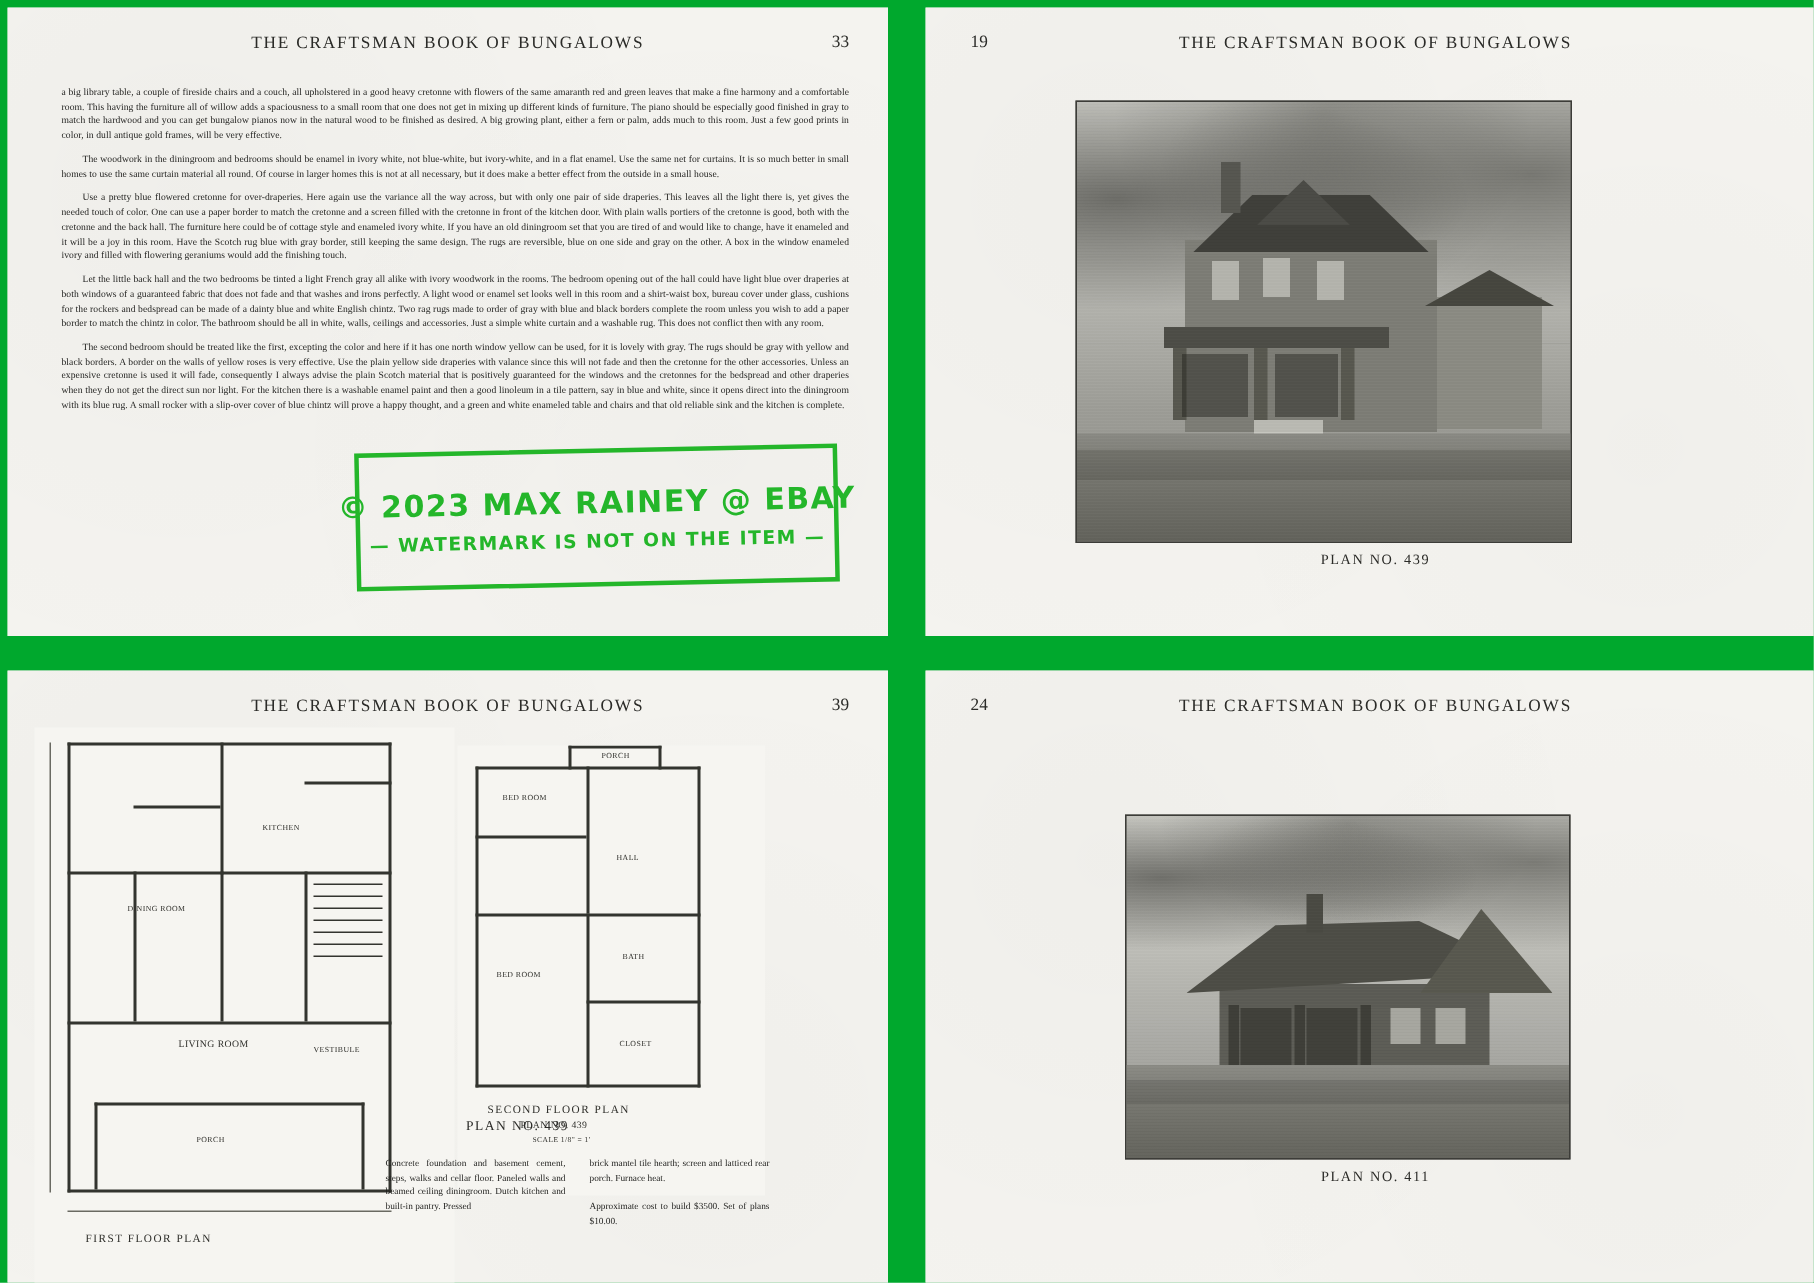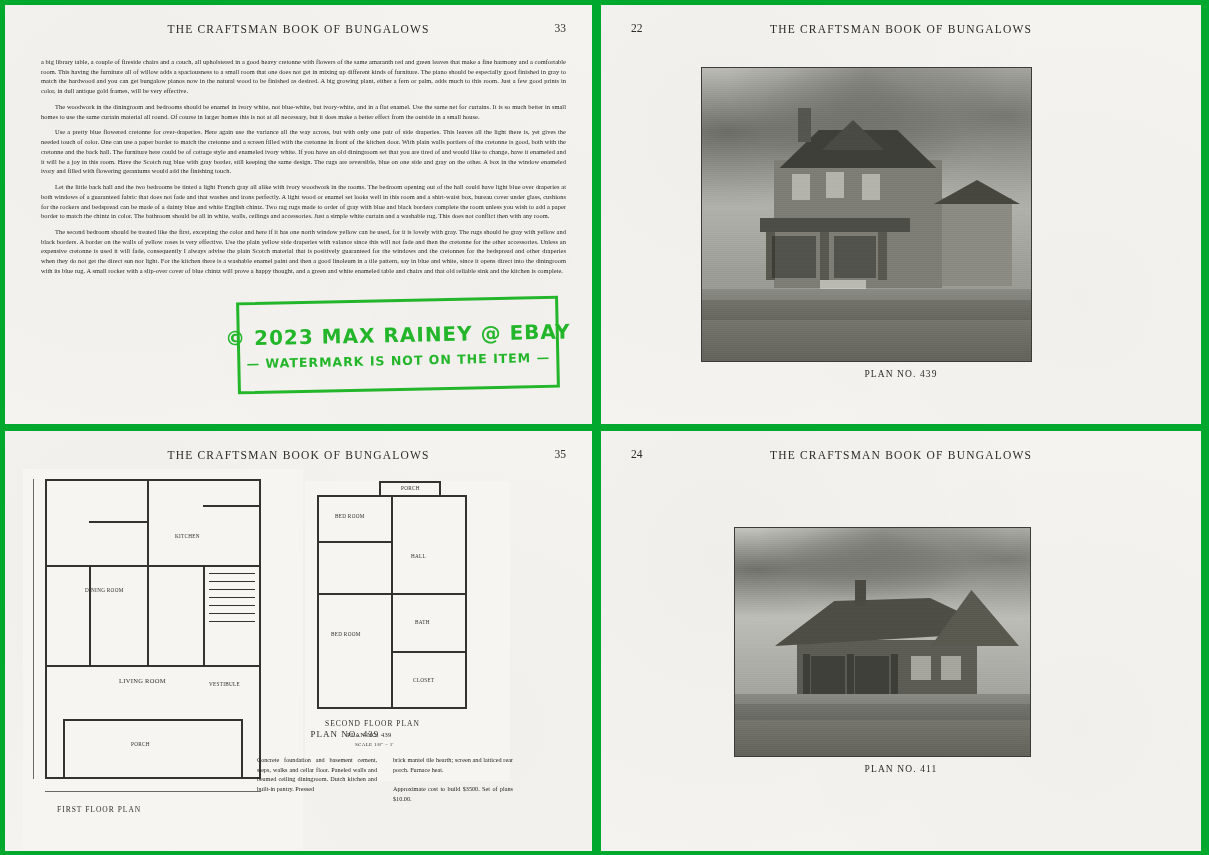--- a/index.html
+++ b/index.html
@@ -8,21 +8,21 @@
     background:#00a82d;
     font-family:"Liberation Serif", serif;
     overflow:hidden;
     position:relative;
   }
   .scan-grid{
     position:absolute;inset:0;
     display:grid;
     grid-template-columns:596px 609px;
     grid-template-rows:427px 428px;
-    gap:1px;
+    gap:17px;
   }
   .page{
     background:#f2f2ee;
     position:relative;
     overflow:hidden;
     box-sizing:border-box;
   }
   .p-tl{margin:5px 4px 3px 5px;}
   .p-tr{margin:5px 5px 3px 4px;}
   .p-bl{margin:3px 4px 5px 5px;}
@@ -198,21 +198,21 @@
     <div class="watermark">
       <div class="wm-line1">© 2023 MAX RAINEY @ EBAY</div>
       <div class="wm-line2">— WATERMARK IS NOT ON THE ITEM —</div>
     </div>
   </div>
 
   <div class="page p-tr">
     <div class="page-inner"></div>
 
     <div class="runhead">THE CRAFTSMAN BOOK OF BUNGALOWS</div>
-    <div class="folio folio-left">22</div>
+    <div class="folio folio-left">19</div>
 
     <div class="photo-frame ph-439">
       <div class="sky"></div>
       <div class="trees"></div>
 
       <div class="house" style="left:72px;top:92px;width:168px;height:128px;background:#7d7d76;"></div>
       <div class="roof" style="left:58px;top:62px;width:196px;height:38px;background:#3f3f3a;clip-path:polygon(10% 100%,30% 0%,70% 0%,90% 100%);"></div>
 
       <div class="roof" style="left:120px;top:52px;width:62px;height:30px;background:#4a4a45;clip-path:polygon(0 100%,50% 0,100% 100%);"></div>
 
@@ -239,21 +239,21 @@
       <div class="grainoverlay"></div>
     </div>
 
     <div class="caption cap-439">PLAN NO. 439</div>
   </div>
 
   <div class="page p-bl">
     <div class="page-inner"></div>
 
     <div class="runhead">THE CRAFTSMAN BOOK OF BUNGALOWS</div>
-    <div class="folio folio-right">35</div>
+    <div class="folio folio-right">39</div>
 
     <div class="plan-img plan-first">
 
       <div class="blue-line" style="left:22px;top:10px;width:216px;height:2px;"></div>
       <div class="blue-line" style="left:22px;top:10px;width:2px;height:300px;"></div>
       <div class="blue-line" style="left:236px;top:10px;width:2px;height:300px;"></div>
       <div class="blue-line" style="left:22px;top:308px;width:216px;height:2px;"></div>
 
       <div class="blue-line" style="left:22px;top:96px;width:216px;height:1.5px;"></div>
       <div class="blue-line" style="left:124px;top:10px;width:1.5px;height:88px;"></div>

